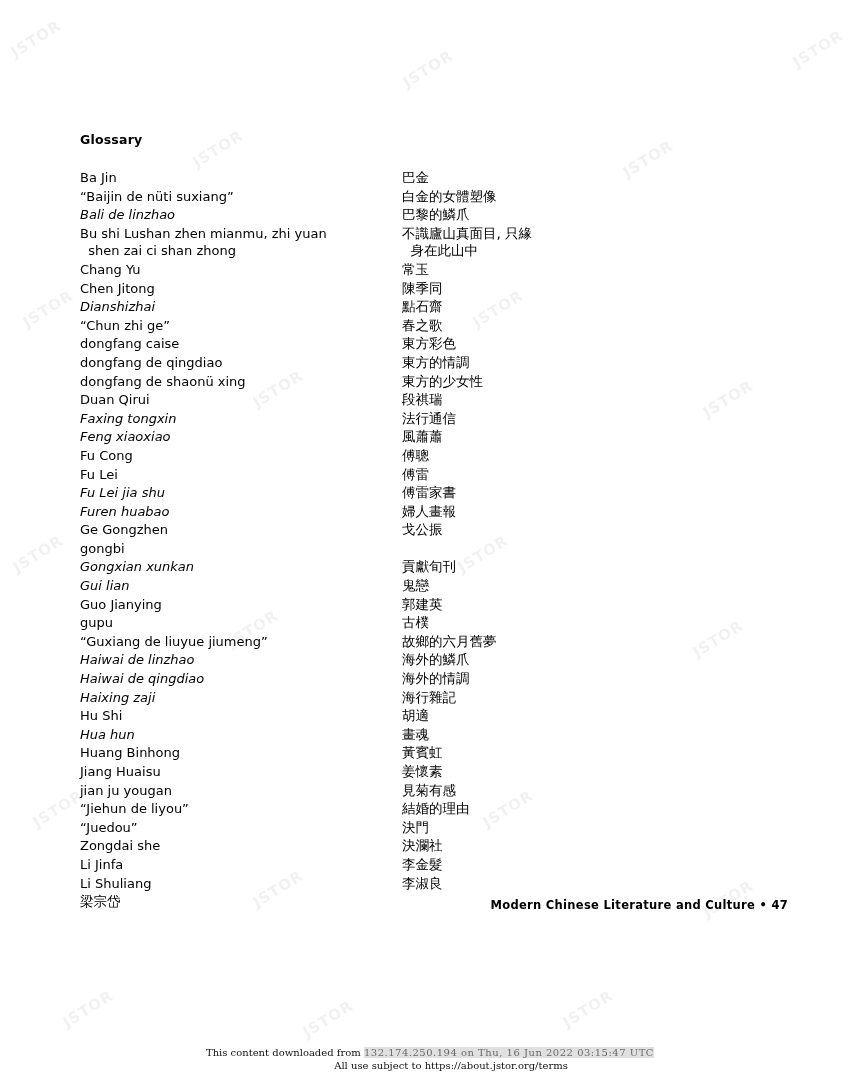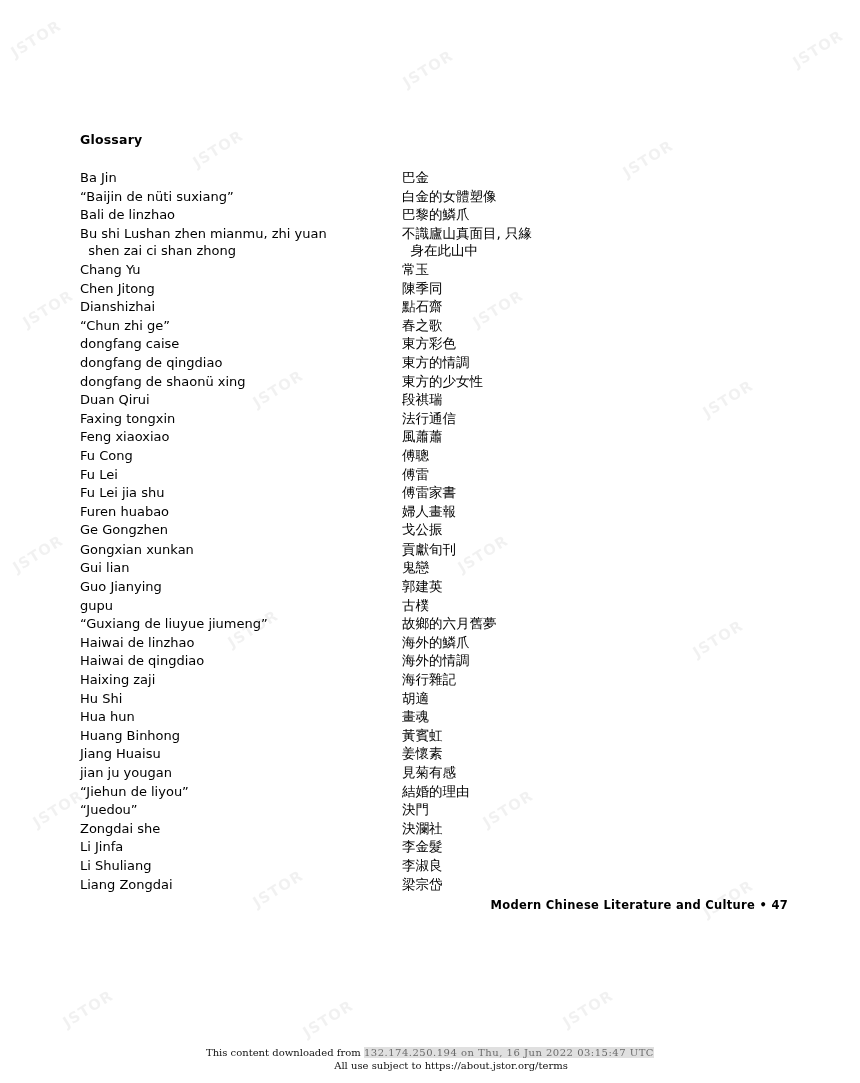--- a/index.html
+++ b/index.html
@@ -61,21 +61,21 @@
     align-items: flex-end;
     line-height: 17.6px;
     margin-bottom: 1.0px;
   }
   .roman {
     width: 322px;
     flex: 0 0 322px;
     font-size: 13px;
     white-space: pre-wrap;
   }
-  .roman.italic { }
+  .roman.italic { font-style: italic; }
   .hanzi {
     flex: 1 1 auto;
     font-size: 13.5px;
     white-space: pre-wrap;
   }
   .entry.wrapped .roman { line-height: 17.6px; }
 
   .footer-ref {
     position: absolute;
     right: 72px;
@@ -207,20 +207,21 @@
         </div>
         <div class="entry">
           <div class="roman italic">Furen huabao</div>
           <div class="hanzi">婦人畫報</div>
         </div>
         <div class="entry">
           <div class="roman">Ge Gongzhen</div>
           <div class="hanzi">戈公振</div>
         </div>
         <div class="entry">
+          <div class="roman">gongbi</div>
         </div>
         <div class="entry">
           <div class="roman italic">Gongxian xunkan</div>
           <div class="hanzi">貢獻旬刊</div>
         </div>
         <div class="entry">
           <div class="roman italic">Gui lian</div>
           <div class="hanzi">鬼戀</div>
         </div>
         <div class="entry">
@@ -281,21 +282,20 @@
         </div>
         <div class="entry">
           <div class="roman">Li Jinfa</div>
           <div class="hanzi">李金髮</div>
         </div>
         <div class="entry">
           <div class="roman">Li Shuliang</div>
           <div class="hanzi">李淑良</div>
         </div>
         <div class="entry">
-          <div class="roman">Liang Zongdai</div>
           <div class="hanzi">梁宗岱</div>
         </div>
       </div>
   </div>
 
   <div class="footer-ref">Modern Chinese Literature and Culture • 47</div>
 
   <div class="jstor-footer">
     <div class="line1">
       <span>This content downloaded from </span><span class="redacted">132.174.250.194 on Thu, 16 Jun 2022 03:15:47 UTC</span>

